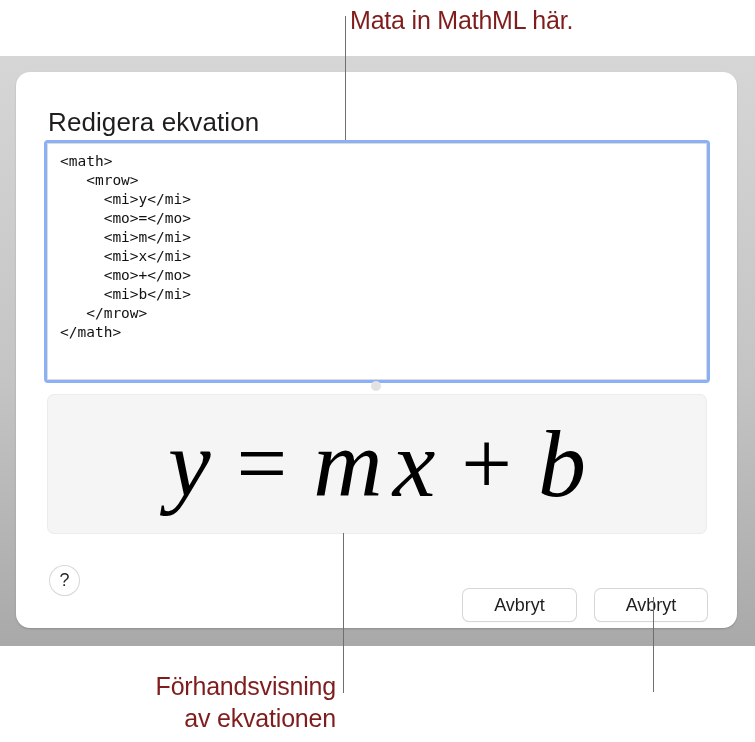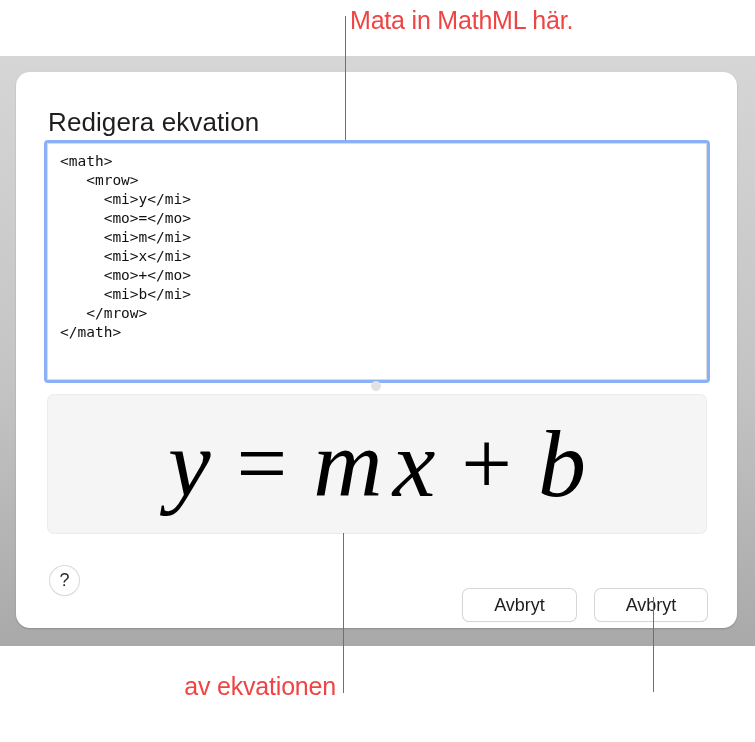--- a/index.html
+++ b/index.html
@@ -59,21 +59,21 @@
   .btn {
     position:absolute; top:565px; height:32px; border-radius:6px;
     background:#fff; box-shadow:0 0 0 1px #d6d6d6, 0 1px 1px rgba(0,0,0,0.14);
     display:flex; align-items:center; justify-content:center;
     font-size:18px; color:#1e1e1e; cursor:pointer;margin-top:24px;
   }
   .btn-cancel { left:463px; width:113px; }
   .btn-insert { left:595px; width:112px; }
   .callout-line { position:absolute; width:1px; background:#6f6f6f; }
   .callout-text {
-    position:absolute; font-size:25px; color:#ef4444; line-height:32px;
+    position:absolute; font-size:25px; color:#7f1d1d; line-height:32px;
     letter-spacing:-0.2px;
   }
   .right-align { text-align:right; }
 </style>
 </head>
 <body>
 
 <div class="backdrop"></div>
 
 <div class="dialog"></div>
@@ -114,17 +114,18 @@
 <div class="btn btn-cancel">Avbryt</div>
 <div class="btn btn-insert">Avbryt</div>
 
 <div class="callout-line" style="left:345px; top:16px; height:124px;"></div>
 <div class="callout-line" style="left:343px; top:533px; height:160px;"></div>
 <div class="callout-line" style="left:653px; top:597px; height:95px;"></div>
 
 <div class="callout-text" style="left:350px; top:4px;">Mata in MathML här.</div>
 
 <div class="callout-text right-align" style="right:419px; top:670px;">
+  <div>Förhandsvisning</div>
   <div>av ekvationen</div>
 </div>
 
 <div class="callout-text right-align" style="right:110px; top:670px;">
 </div>
 
 </body></html>

